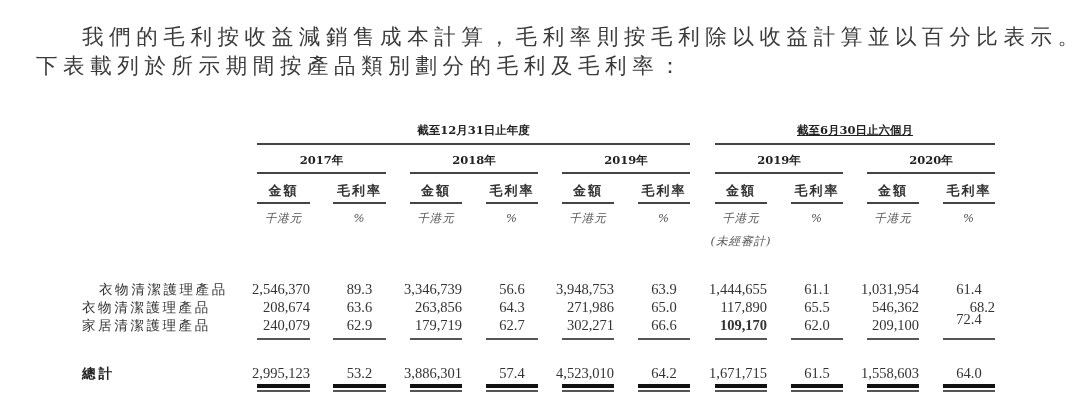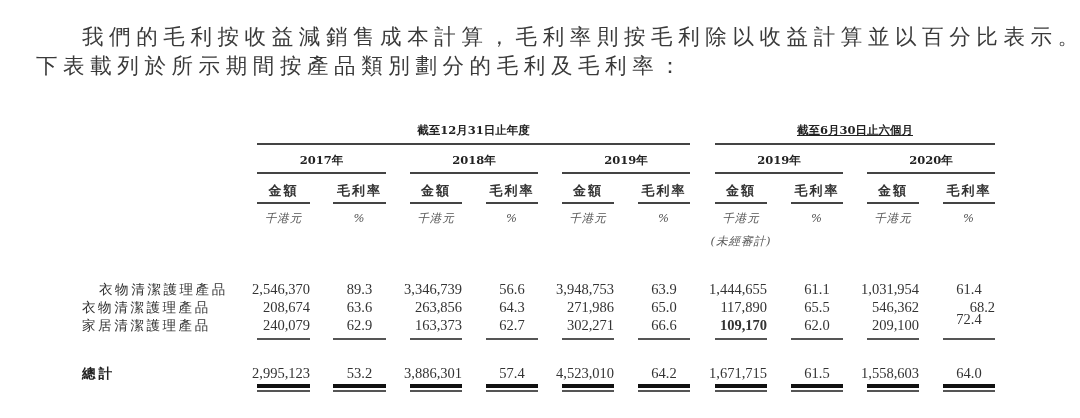--- a/index.html
+++ b/index.html
@@ -103,21 +103,21 @@
     <div class="abs num rate" style="left:638px;width:52px;top:299px;">65.0</div>
     <div class="abs num" style="left:697px;width:70px;top:299px;">117,890</div>
     <div class="abs num rate" style="left:791px;width:52px;top:299px;">65.5</div>
     <div class="abs num" style="left:849px;width:70px;top:299px;">546,362</div>
     <div class="abs num rate" style="left:943px;width:52px;top:299px;text-align:right;">68.2</div>
   </div>
   <div>
     <div class="abs lbl" style="left:82px;top:317px;">家居清潔護理產品</div>
     <div class="abs num" style="left:240px;width:70px;top:317px;">240,079</div>
     <div class="abs num rate" style="left:333px;width:53px;top:317px;">62.9</div>
-    <div class="abs num" style="left:392px;width:70px;top:317px;">163,373</div>
+    <div class="abs num" style="left:392px;width:70px;top:317px;">179,719</div>
     <div class="abs num rate" style="left:486px;width:52px;top:317px;">62.7</div>
     <div class="abs num" style="left:544px;width:70px;top:317px;">302,271</div>
     <div class="abs num rate" style="left:638px;width:52px;top:317px;">66.6</div>
     <div class="abs num" style="left:697px;width:70px;top:317px;font-weight:bold;">109,170</div>
     <div class="abs num rate" style="left:791px;width:52px;top:317px;">62.0</div>
     <div class="abs num" style="left:849px;width:70px;top:317px;">209,100</div>
     <div class="abs num rate" style="left:943px;width:52px;top:311px;">72.4</div>
   </div>
 
   <div class="line thin" style="left:257px;width:53px;top:338px;"></div>

